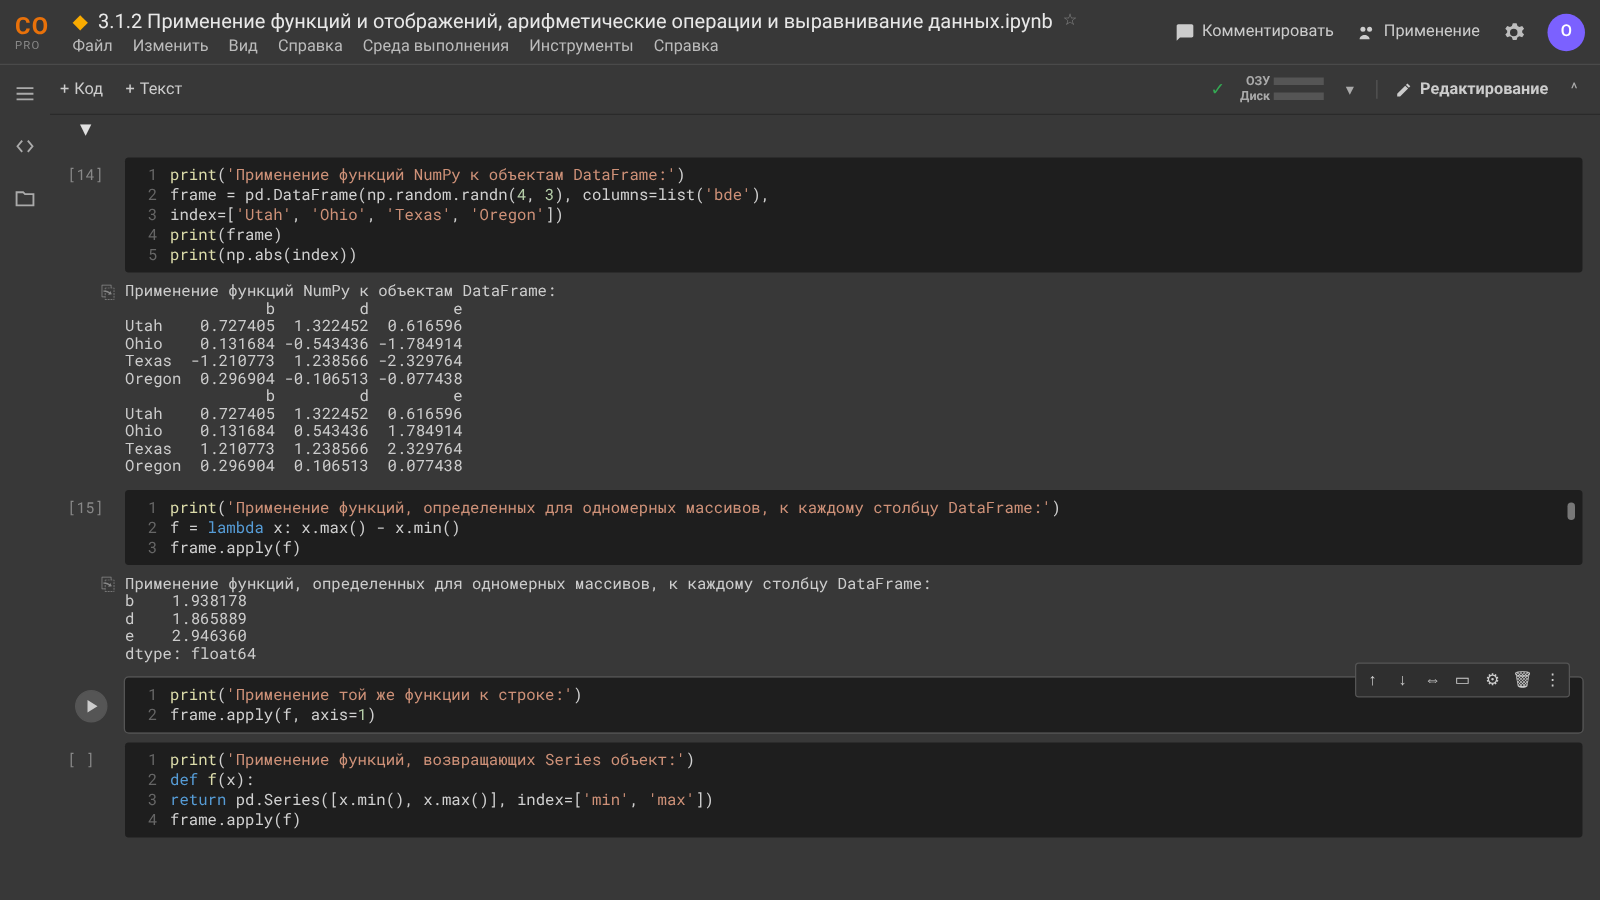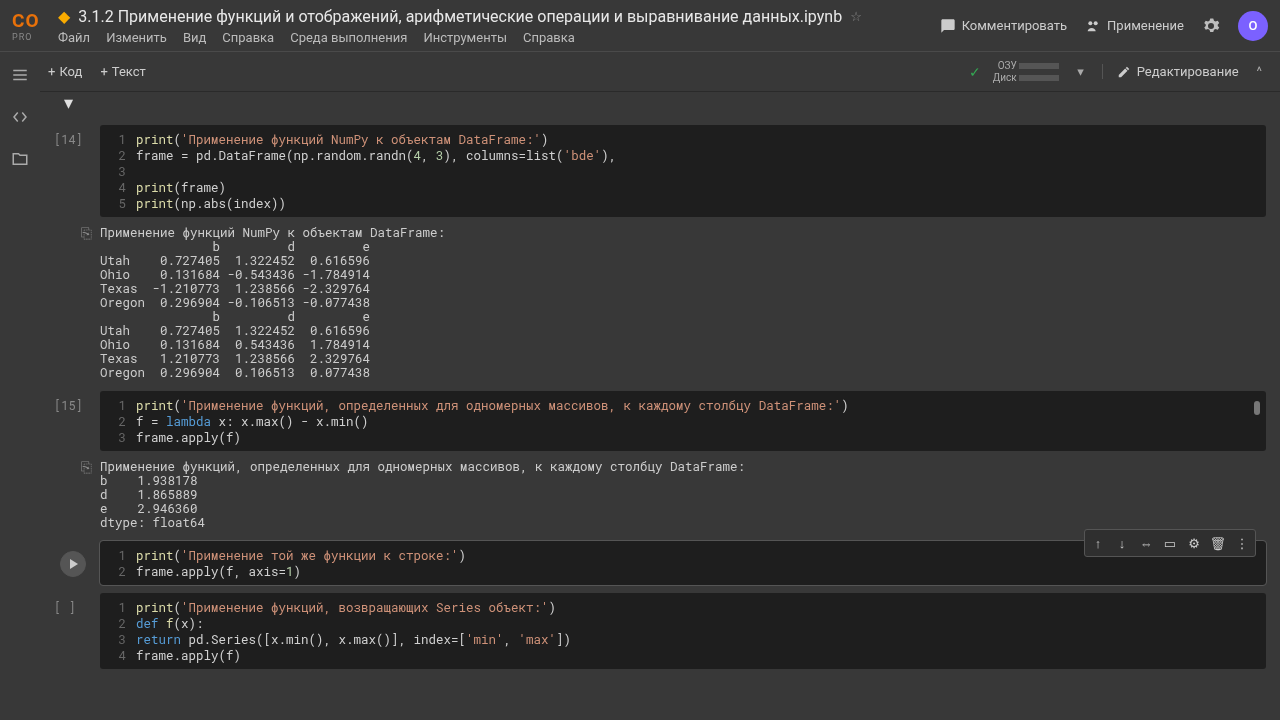--- a/index.html
+++ b/index.html
@@ -14,24 +14,24 @@
 .title { color:#e8e8e8; font-size:16px; }
 .star { color:#888; }
 .menu-row { display:flex; gap:16px; margin-top:4px; }
 .menu-item { color:#bbb; cursor:pointer; font-size:13px; }
 .header-actions { display:flex; align-items:center; gap:18px; }
 .hact { display:flex; align-items:center; gap:6px; color:#ccc; cursor:pointer; }
 .avatar { width:30px; height:30px; border-radius:50%; background:#7b61ff; color:#fff; display:flex; align-items:center; justify-content:center; font-weight:500; }
 .toolbar { height:40px; background:#383838; display:flex; align-items:center; padding:0 12px 0 48px; border-bottom:1px solid #2a2a2a; }
 .tb-btn { display:flex; align-items:center; gap:4px; color:#ccc; margin-right:18px; cursor:pointer; }
 .tb-right { margin-left:auto; display:flex; align-items:center; gap:12px; }
-.ram { font-size:10px; color:#aaa; text-align:right; line-height:12px; }
+.ram { font-size:10px; color:#aaa; text-align:right; line-height:12px;font-weight:bold; }
 .bar { width:40px; height:6px; background:#555; display:inline-block; vertical-align:middle; }
 .bar-fill { height:100%; background:#888; }
-.edit-btn { display:flex; align-items:center; gap:6px; color:#ccc; border-left:1px solid #555; padding-left:14px; }
+.edit-btn { display:flex; align-items:center; gap:6px; color:#ccc; border-left:1px solid #555; padding-left:14px;font-weight:bold; }
 .chev { color:#aaa; padding:0 6px; }
 .left-rail { position:absolute; left:0; top:52px; width:40px; height:668px; background:#383838; display:flex; flex-direction:column; align-items:center; padding-top:14px; gap:24px; }
 .rail-icon { color:#aaa; cursor:pointer; }
 .content { position:absolute; left:40px; top:92px; right:0; bottom:0; overflow:hidden; padding:0 14px; }
 .section-hd { display:flex; align-items:center; gap:8px; color:#e0e0e0; font-size:18px; margin:0 0 12px 10px; }
 .cell { margin-bottom:8px; position:relative; }
 .cell-inner { display:flex; }
 .gutter { width:46px; flex:none; text-align:left; color:#888; font-family:"Roboto Mono",monospace; font-size:12px; padding:6px 8px 0 0; }
 .run-circle { width:26px; height:26px; border:1px solid #888; border-radius:50%; display:inline-flex; align-items:center; justify-content:center; margin-top:4px; }
 .run-circle.filled { background:#555; border-color:#555; }
@@ -158,20 +158,21 @@
             <div class="code-line">
               <span class="ln">1</span>
               <span><span class="tok-fn">print</span><span>(</span><span class="tok-str">'Применение функций NumPy к объектам DataFrame:'</span><span>)</span></span>
             </div>
             <div class="code-line">
               <span class="ln">2</span>
               <span><span>frame = pd.DataFrame(np.random.randn(</span><span class="tok-num">4</span><span>, </span><span class="tok-num">3</span><span>), columns=list(</span><span class="tok-str">'bde'</span><span>),</span></span>
             </div>
             <div class="code-line">
               <span class="ln">3</span>
+              <span><span>                   index=[</span><span class="tok-str">'Utah'</span><span>, </span><span class="tok-str">'Ohio'</span><span>, </span><span class="tok-str">'Texas'</span><span>, </span><span class="tok-str">'Oregon'</span><span>])</span></span>
             </div>
             <div class="code-line">
               <span class="ln">4</span>
               <span><span class="tok-fn">print</span><span>(frame)</span></span>
             </div>
             <div class="code-line">
               <span class="ln">5</span>
               <span><span class="tok-fn">print</span><span>(np.abs(index))</span></span>
             </div>
           </div>

